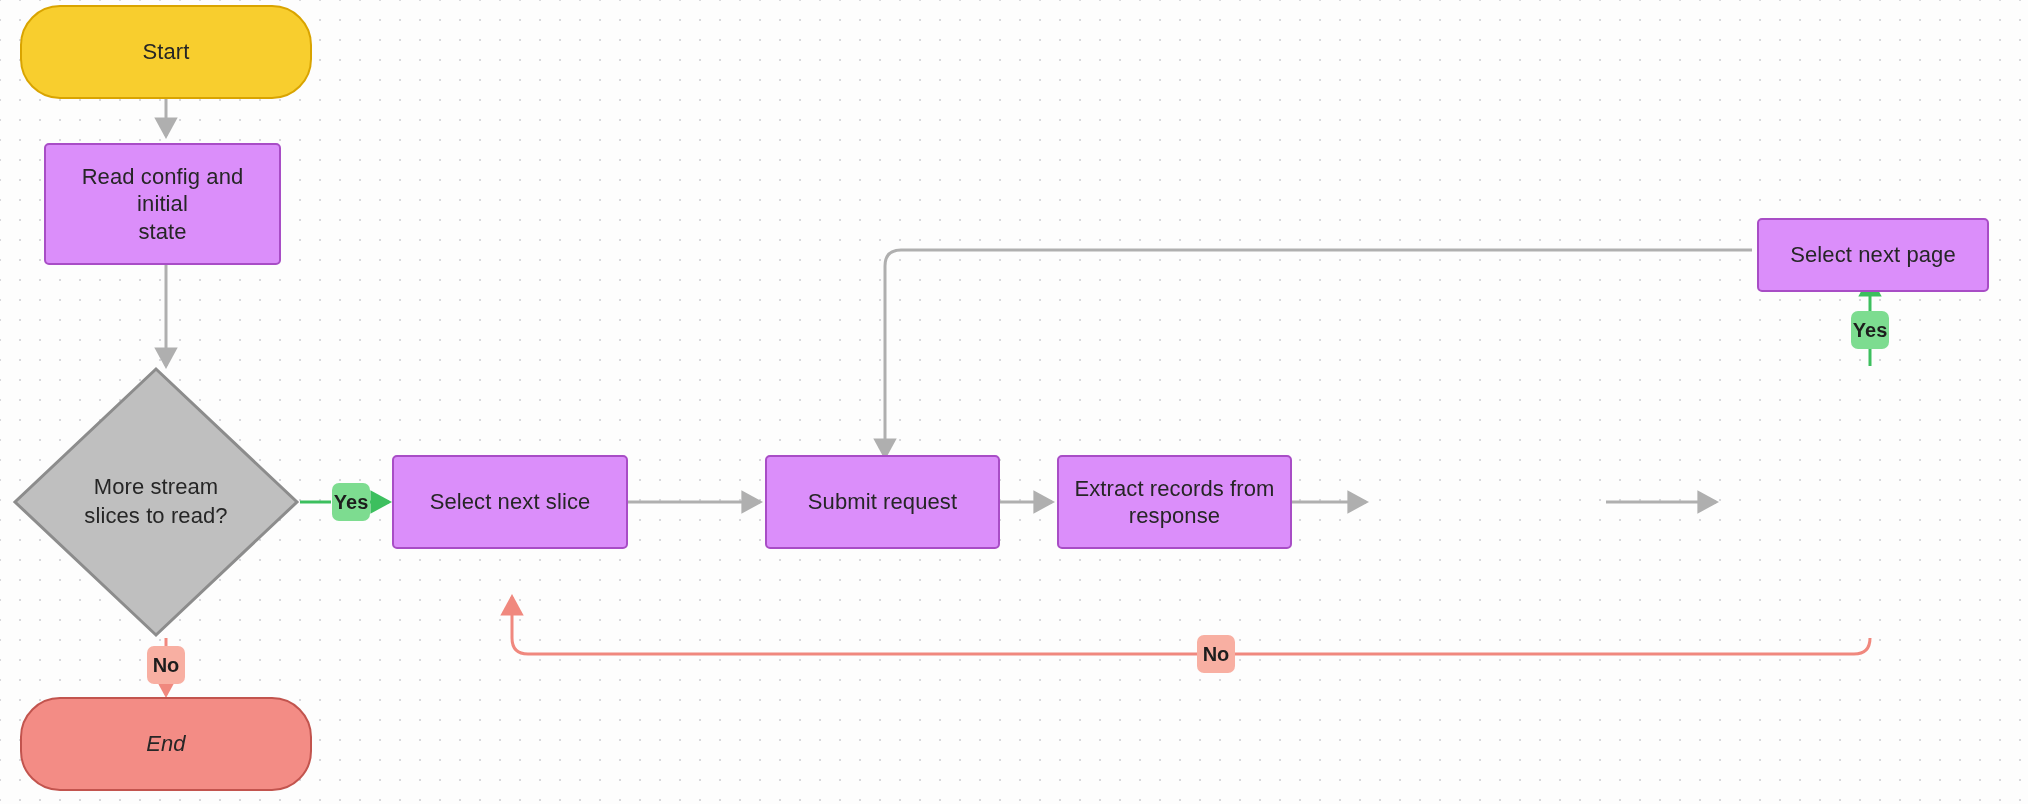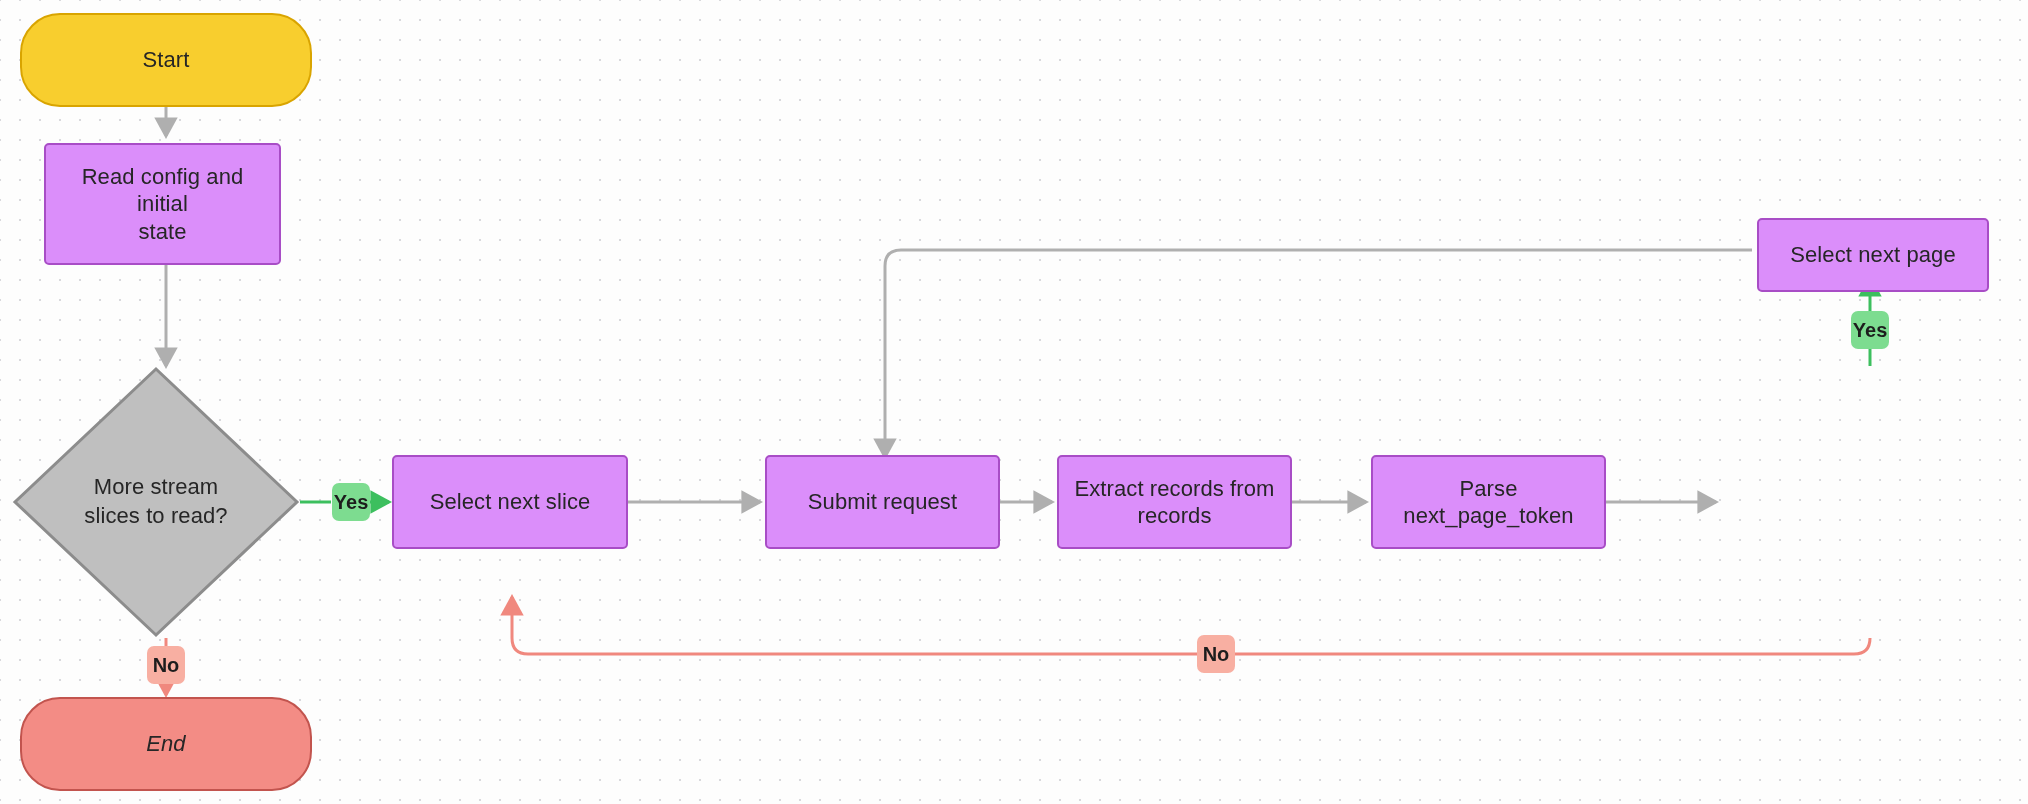--- a/index.html
+++ b/index.html
@@ -131,21 +131,21 @@
     <path d="M1606,502 L1716,502" fill="none" stroke="#AFAFAF" stroke-width="3" marker-end="url(#arrow-grey)"></path>
 
     <path d="M1870,366 L1870,348" fill="none" stroke="#3CBF5E" stroke-width="3"></path>
     <path d="M1870,312 L1870,278" fill="none" stroke="#3CBF5E" stroke-width="3" marker-end="url(#arrow-green)"></path>
 
     <path d="M1752,250 L901,250 Q885,250 885,266 L885,457" fill="none" stroke="#AFAFAF" stroke-width="3" marker-end="url(#arrow-grey)"></path>
 
     <path d="M1870,638 Q1870,654 1854,654 L528,654 Q512,654 512,638 L512,597" fill="none" stroke="#F0887E" stroke-width="3" marker-end="url(#arrow-red)"></path>
   </svg>
 
-  <div class="node node-terminal-start" style="left:20px; top:5px; width:292px; height:94px;margin-top:8px;">
+  <div class="node node-terminal-start" style="left:20px; top:5px; width:292px; height:94px;">
     <span>Start</span>
   </div>
 
   <div class="node node-process" style="left:44px; top:143px; width:237px; height:122px;">
     <span>
       <span>Read config and initial</span><br>
       <span>state</span>
     </span>
   </div>
 
@@ -167,30 +167,24 @@
     <span>Select next slice</span>
   </div>
 
   <div class="node node-process" style="left:765px; top:455px; width:235px; height:94px;">
     <span>Submit request</span>
   </div>
 
   <div class="node node-process" style="left:1057px; top:455px; width:235px; height:94px;">
     <span>
       <span>Extract records from</span><br>
-      <span>records</span>
+      <span>response</span>
     </span>
   </div>
 
-  <div class="node node-process" style="left:1371px; top:455px; width:235px; height:94px;">
-    <span>
-      <span>Parse</span><br>
-      <span>next_page_token</span>
-    </span>
-  </div>
 
 
   <div class="node node-process" style="left:1757px; top:218px; width:232px; height:74px;">
     <span>Select next page</span>
   </div>
 
   <div class="edge-label edge-label-yes" style="left:332px; top:483px; width:38px; height:38px;">
     <span>Yes</span>
   </div>
 

